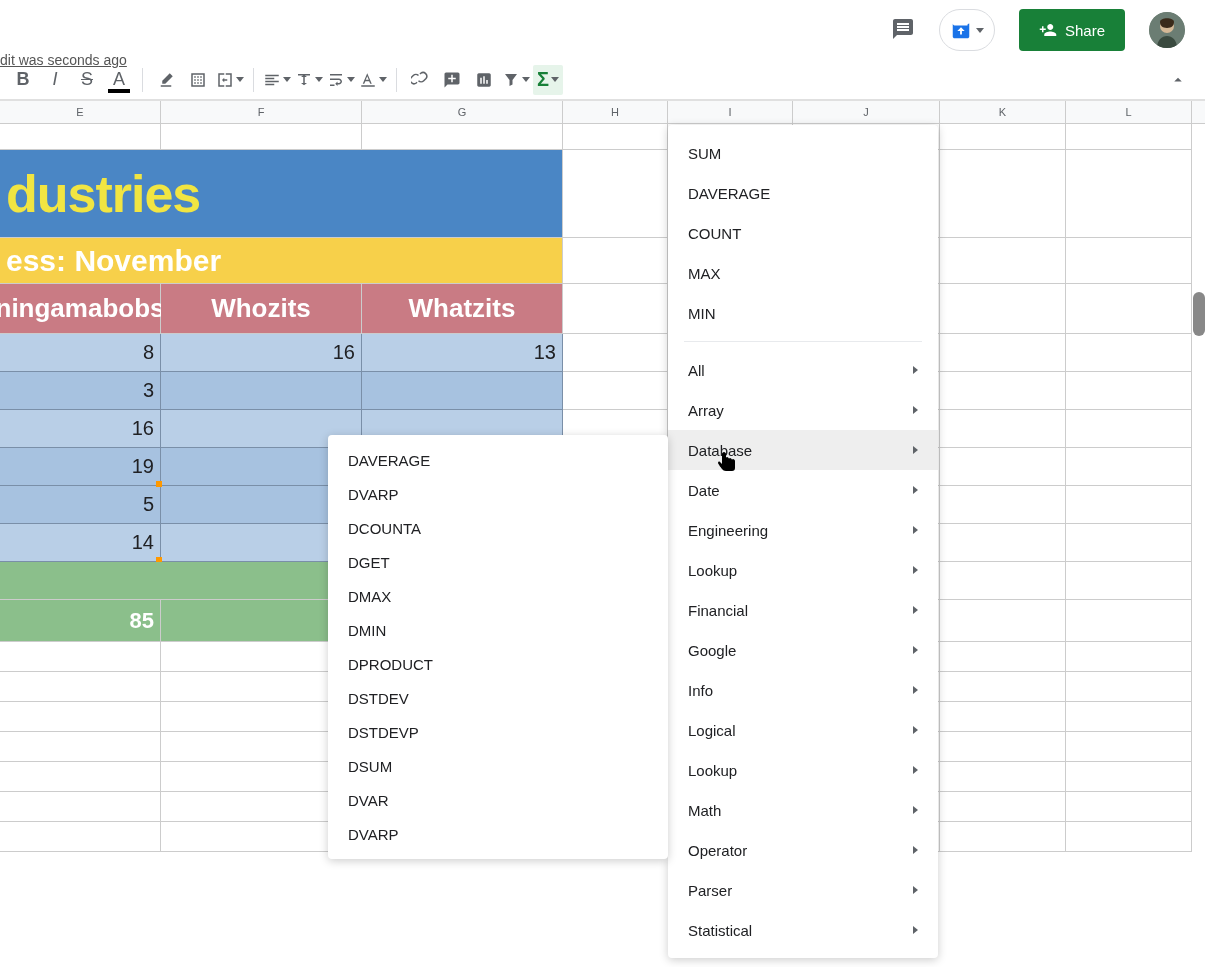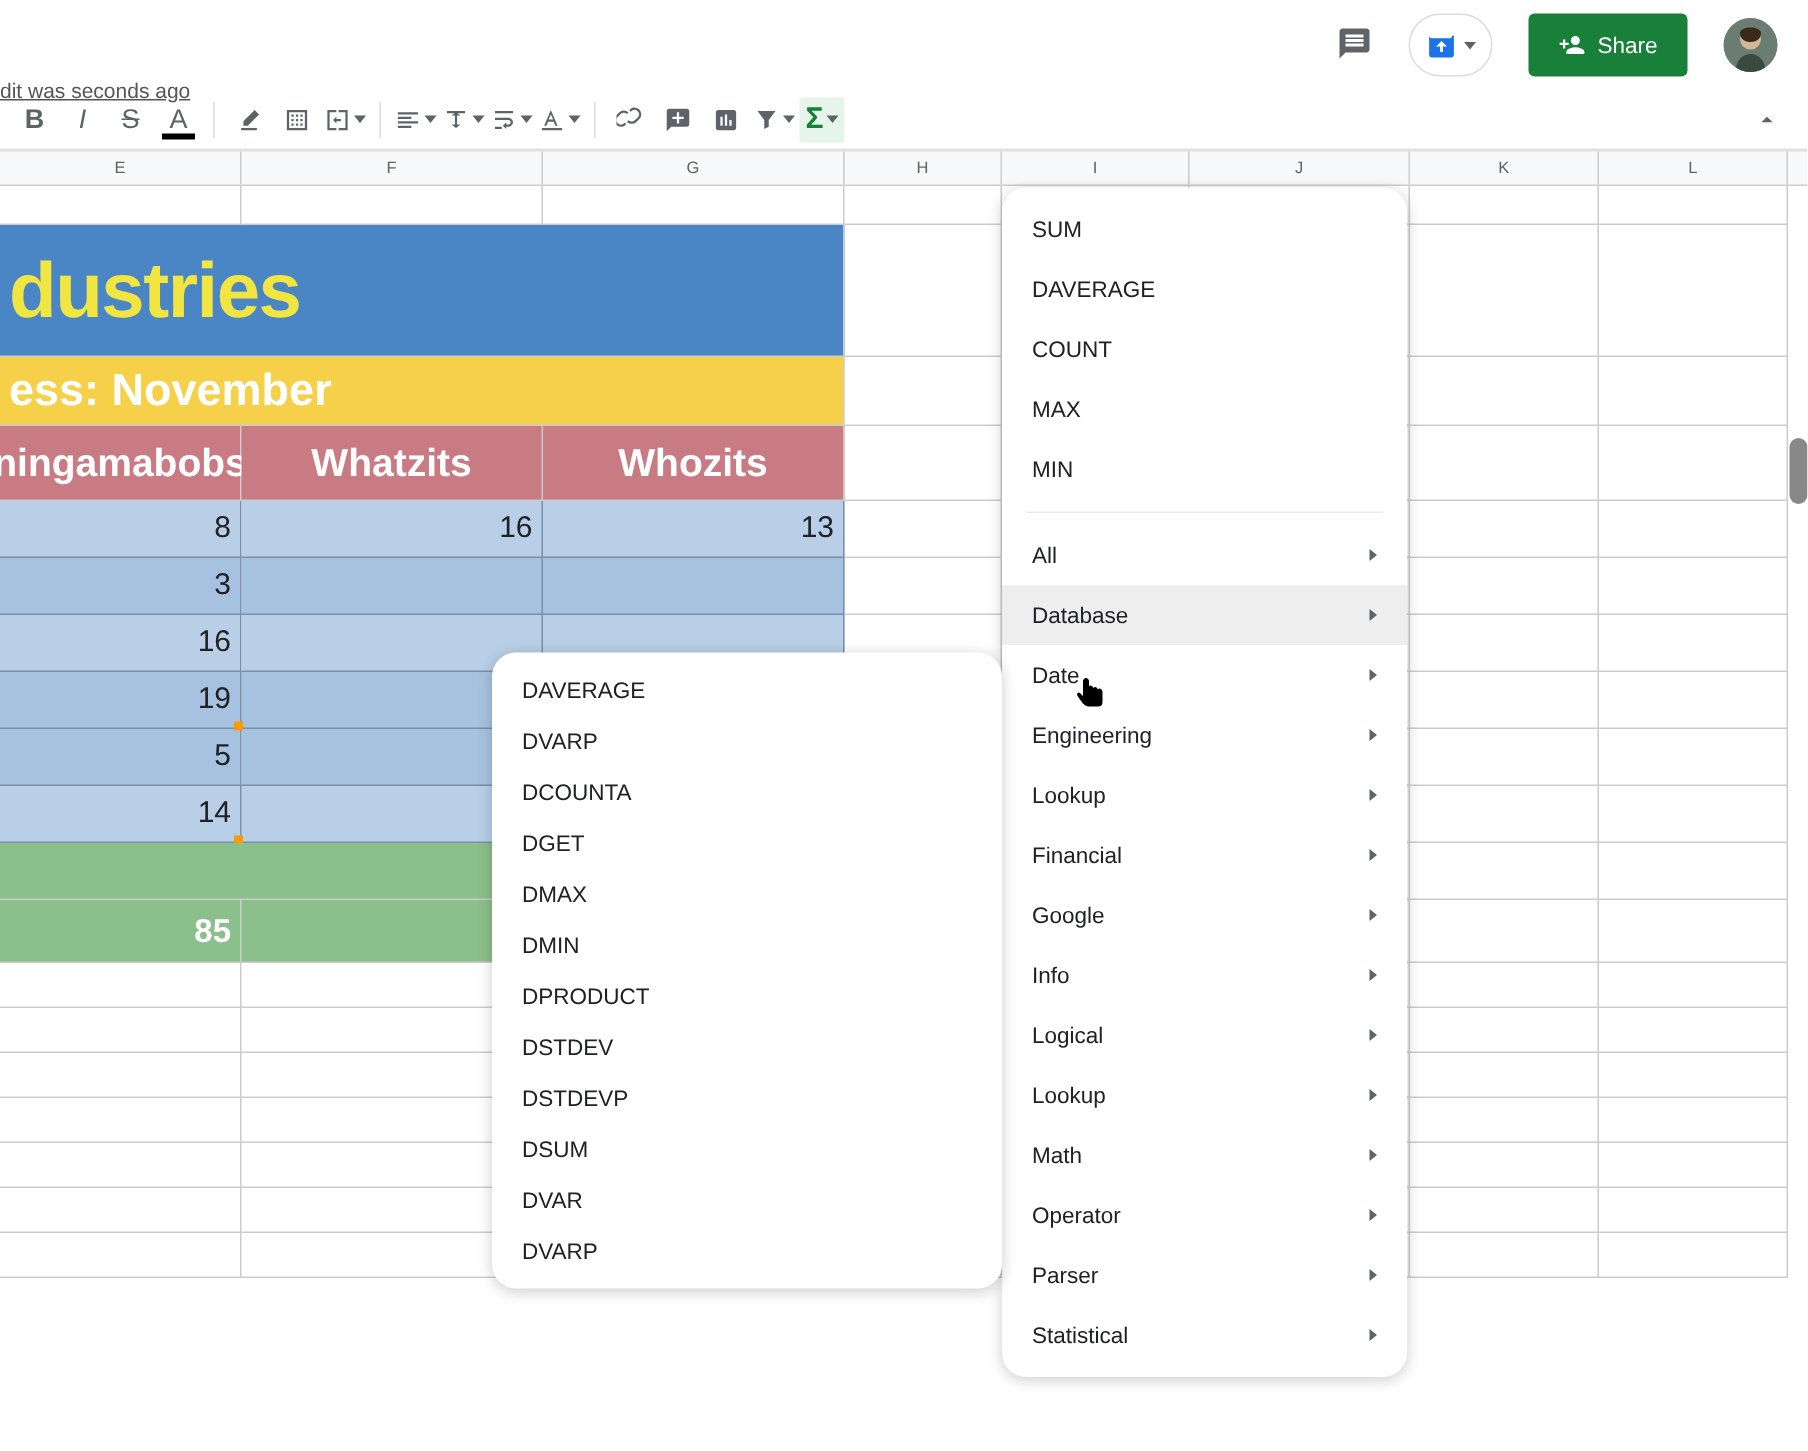--- a/index.html
+++ b/index.html
@@ -39,21 +39,21 @@
 .title-cell { background: #4a86c5; color: #f1e542; font-size: 52px; font-weight: 900; font-family: 'Arial Black', sans-serif; letter-spacing: -1px; }
 .subtitle-cell { background: #f7d04a; color: #fff; font-size: 30px; font-weight: 900; font-family: 'Arial Black', sans-serif; }
 .header-cell { background: #c97b84; color: #fff; font-size: 26px; font-weight: 900; font-family: 'Arial Black', sans-serif; text-align: center; justify-content: center; }
 .data-cell { background: #b9cfe7; justify-content: flex-end; font-size: 20px; border-right: 1px solid #7a8fa8; border-bottom: 1px solid #7a8fa8; }
 .data-cell-alt { background: #a7c2e0; }
 .total-cell { background: #8bbf8b; color: #fff; font-size: 22px; font-weight: bold; justify-content: flex-end; }
 .blank-green { background: #8bbf8b; }
 .selected-marker { position: relative; }
 .selected-marker::after { content: ''; position: absolute; right: -2px; bottom: -2px; width: 6px; height: 6px; background: #ff9900; }
 
-.menu { position: absolute; background: #fff; box-shadow: 0 2px 10px rgba(0,0,0,0.2); border-radius: 16px; padding: 8px 0; z-index: 100; font-size: 15px; }
+.menu { position: absolute; background: #fff; box-shadow: 0 2px 10px rgba(0,0,0,0.2); border-radius: 4px; padding: 8px 0; z-index: 100; font-size: 15px; }
 .menu-item { padding: 8px 20px; cursor: pointer; display: flex; align-items: center; justify-content: space-between; min-height: 40px; }
 .menu-item.hovered { background: #eeeeee; }
 .menu-sep { height: 1px; background: #e8eaed; margin: 8px 16px; }
 .submenu-arrow { width: 0; height: 0; border-top: 4px solid transparent; border-bottom: 4px solid transparent; border-left: 5px solid #5f6368; }
 
 .func-menu { left: 668px; top: 125px; width: 270px; }
 .func-menu-scroll { max-height: 820px; overflow-y: auto; }
 .func-menu-scroll::-webkit-scrollbar { width: 10px; }
 .func-menu-scroll::-webkit-scrollbar-thumb { background: #bdc1c6; border-radius: 5px; }
 .func-menu-scroll::-webkit-scrollbar-track { background: transparent; }
@@ -214,22 +214,22 @@
         <div class="row" style="height: 46px;">
           <div class="cell subtitle-cell" style="width: 563px;">ess: November</div>
           <div class="cell " style="width: 105px;"></div>
           <div class="cell " style="width: 125px;"></div>
           <div class="cell " style="width: 147px;"></div>
           <div class="cell " style="width: 126px;"></div>
           <div class="cell " style="width: 126px;"></div>
         </div>
         <div class="row" style="height: 50px;">
           <div class="cell header-cell" style="width: 161px;">ningamabobs</div>
+          <div class="cell header-cell" style="width: 201px;">Whozits</div>
           <div class="cell header-cell" style="width: 201px;">Whatzits</div>
-          <div class="cell header-cell" style="width: 201px;">Whozits</div>
           <div class="cell " style="width: 105px;"></div>
           <div class="cell " style="width: 125px;"></div>
           <div class="cell " style="width: 147px;"></div>
           <div class="cell " style="width: 126px;"></div>
           <div class="cell " style="width: 126px;"></div>
         </div>
         <div class="row" style="height: 38px;">
           <div class="cell data-cell" style="width: 161px;">8</div>
           <div class="cell data-cell" style="width: 201px;">16</div>
           <div class="cell data-cell" style="width: 201px;">13</div>
@@ -385,20 +385,24 @@
 <div class="menu func-menu">
   <div class="func-menu-scroll" id="func-menu">
       <div class="menu-item">SUM</div>
       <div class="menu-item">DAVERAGE</div>
       <div class="menu-item">COUNT</div>
       <div class="menu-item">MAX</div>
       <div class="menu-item">MIN</div>
       <div class="menu-sep"></div>
       <div class="menu-item">
         <span>All</span>
+        <span class="submenu-arrow"></span>
+      </div>
+      <div class="menu-item">
+        <span>Array</span>
         <span class="submenu-arrow"></span>
       </div>
       <div class="menu-item hovered">
         <span>Database</span>
         <span class="submenu-arrow"></span>
       </div>
       <div class="menu-item">
         <span>Date</span>
         <span class="submenu-arrow"></span>
       </div>

